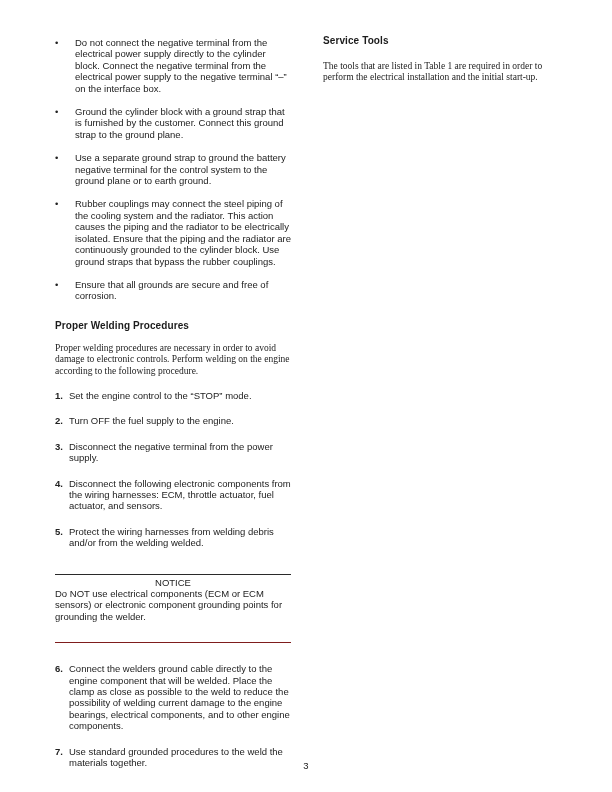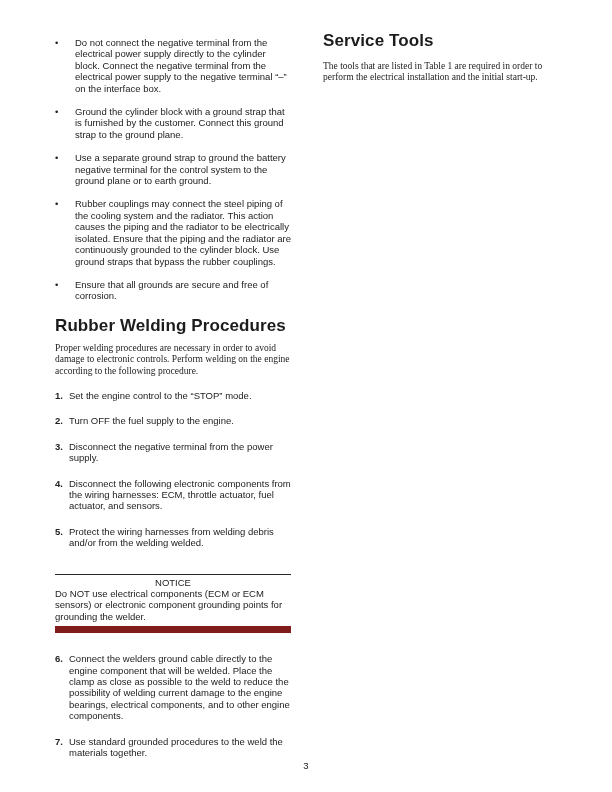--- a/index.html
+++ b/index.html
@@ -21,40 +21,40 @@
     display: flex;
     flex-direction: column;
   }
   .col-right {
     position: absolute;
     left: 323px;
     top: 33px;
     width: 240px;
   }
   .section-heading {
-    font-size: 17px;
+    font-size: 10px;
     line-height: 16px;
     font-weight: bold;
     letter-spacing: 0.1px;
     margin: 4px 0 9px 0;
     color: #1c1c1c;
   }
   .col-right .section-heading { margin: 0 0 12px 0; }
   .bullet-item { display: flex; margin-bottom: 12px; }
   .bullet-item:last-of-type { margin-bottom: 0; }
   .bullet-glyph { flex: 0 0 12px; width: 12px; }
   .bullet-text { flex: 1; margin-left: 8px; }
   .intro-para { margin: 0 0 13px 0; font-family: Liberation Serif, serif; }
   .step { display: flex; margin-bottom: 14px; }
   .step-num { flex: 0 0 14px; width: 14px; font-weight: bold; }
   .step-text { flex: 1; }
   .notice-box {
     border-top: 1px solid #2a2a2a;
-    border-bottom: 7px solid #7f1d1d;
-    padding: 2px 0 4px 0;
+    border-bottom: 1px solid #7f1d1d;
+    padding: 2px 0 20px 0;
     margin: 11px 0 20px 0;
   }
   .notice-title { text-align: center; }
   .page-number {
     position: absolute;
     top: 760px;
     left: 0;
     right: 0;
     text-align: center;
     font-size: 9.5px;
@@ -82,21 +82,21 @@
     </div>
     <div class="bullet-item">
       <span class="bullet-glyph">•</span>
       <span class="bullet-text">Rubber couplings may connect the steel piping of the cooling system and the radiator. This action causes the piping and the radiator to be electrically isolated. Ensure that the piping and the radiator are continuously grounded to the cylinder block. Use ground straps that bypass the rubber couplings.</span>
     </div>
     <div class="bullet-item">
       <span class="bullet-glyph">•</span>
       <span class="bullet-text">Ensure that all grounds are secure and free of corrosion.</span>
     </div>
 
-    <div class="section-heading">Rubber Welding Procedures</div>
+    <div class="section-heading">Proper Welding Procedures</div>
 
     <p class="intro-para">Proper welding procedures are necessary in order to avoid damage to electronic controls. Perform welding on the engine according to the following procedure.</p>
 
     <div class="step">
       <span class="step-num">1.</span>
       <span class="step-text">Set the engine control to the “STOP” mode.</span>
     </div>
     <div class="step">
       <span class="step-num">2.</span>
       <span class="step-text">Turn OFF the fuel supply to the engine.</span>

